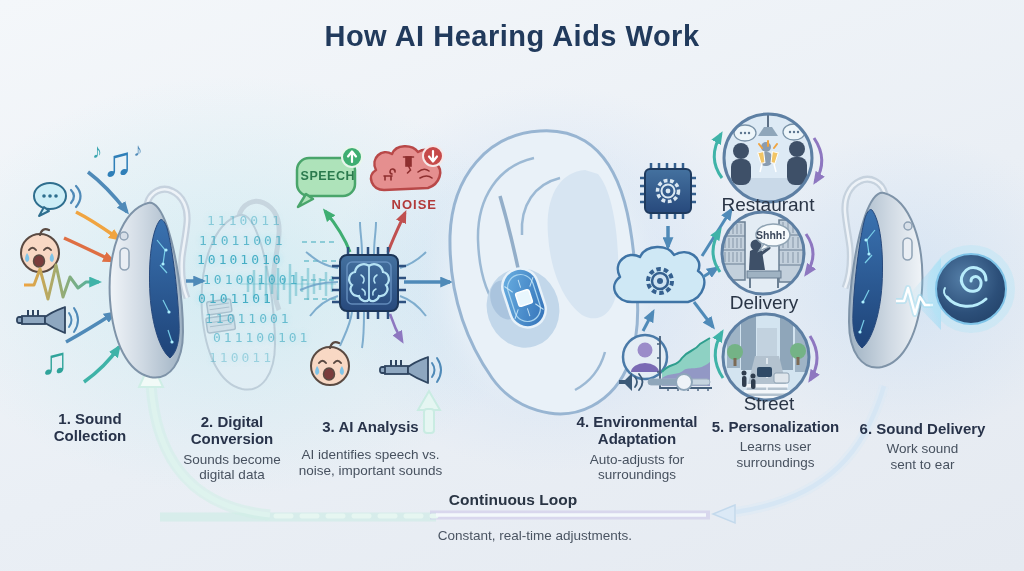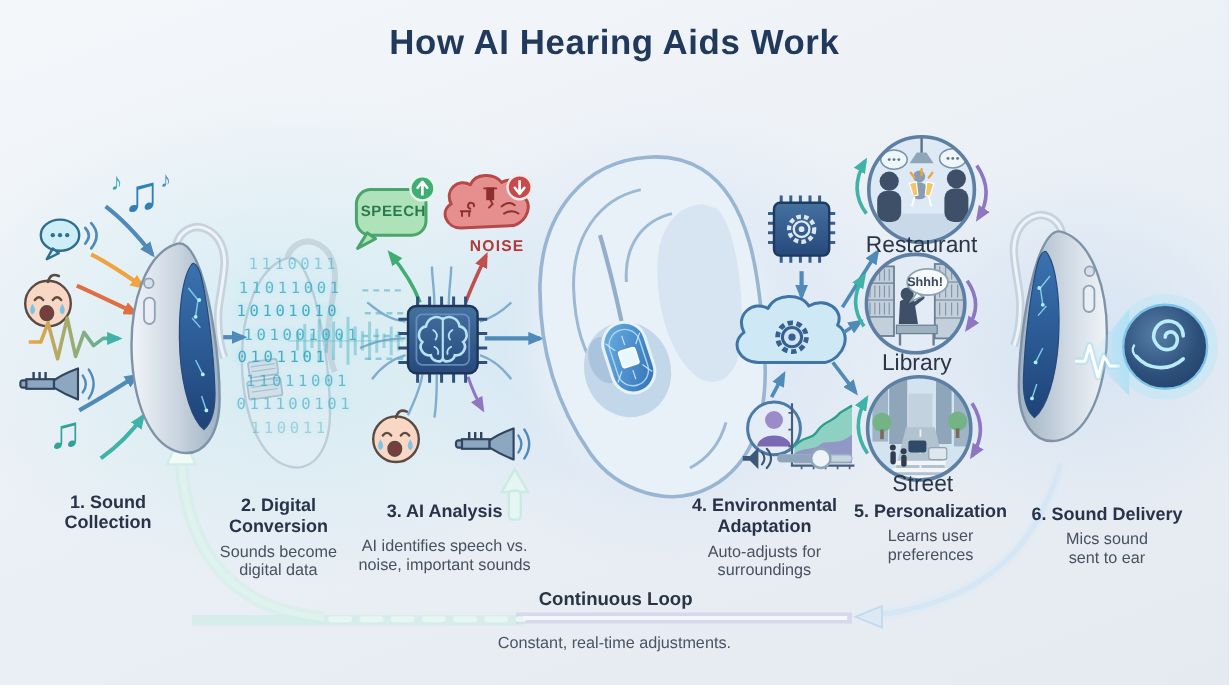--- a/index.html
+++ b/index.html
@@ -25,34 +25,34 @@
   .step.s6 p{max-width:92px;margin:0 auto;}
   .envlabel{position:absolute;text-align:center;font-size:19px;color:#2a3546;}
   .speech-label{position:absolute;left:297px;top:169px;width:58px;text-align:right;
     font-size:12.5px;font-weight:bold;color:#2b7a4e;letter-spacing:.5px;}
   .noise-label{position:absolute;left:379px;top:197px;width:58px;text-align:right;
     font-size:13px;font-weight:bold;color:#b23a3a;letter-spacing:1px;}
   .shhh{position:absolute;left:756px;top:229px;width:34px;
     font-size:10.5px;font-weight:bold;color:#39465a;}
   .loop-label{position:absolute;left:413px;top:491px;width:200px;text-align:center;
     font-size:15.5px;font-weight:bold;color:#2a3544;}
-  .loop-desc{position:absolute;left:392px;top:528px;width:240px;text-align:center;
+  .loop-desc{position:absolute;left:392px;top:528px;width:240px;text-align:right;
     font-size:13.5px;color:#4a5462;}
   .binary{position:absolute;left:197px;top:211px;width:160px;
     font-family:"DejaVu Sans Mono",monospace;font-size:13px;letter-spacing:3px;
     line-height:19.5px;color:#35a7bf;text-shadow:0 0 6px rgba(90,210,230,.55);}
   .binary div{white-space:nowrap;}
   .binary .r1{opacity:.5;padding-left:10px;}
   .binary .r2{opacity:.75;padding-left:2px;}
   .binary .r3{opacity:.9;}
   .binary .r4{opacity:.8;padding-left:6px;}
   .binary .r5{opacity:.9;padding-left:1px;}
   .binary .r6{opacity:.7;padding-left:8px;}
   .binary .r7{opacity:.85;padding-left:3px;}
-  .binary .r8{opacity:.6;}
+  .binary .r8{opacity:.6;margin-left:16px;}
   .binary .r9{opacity:.4;padding-left:12px;}
   .notes-top{position:absolute;left:92px;top:138px;color:#2f7fb8;}
   .notes-top .na{font-size:20px;color:#3aa6b0;vertical-align:18px;}
   .notes-top .nb{font-size:42px;}
   .notes-top .nc{font-size:18px;vertical-align:20px;color:#4f8ab8;}
   .note-bottom{position:absolute;left:40px;top:340px;font-size:38px;color:#2fa39a;}
 </style>
 </head>
 <body>
 
@@ -465,43 +465,43 @@
     <div class="r6">11011001</div>
     <div class="r8">011100101</div>
     <div class="r9">110011</div>
   </div>
 
   <div class="speech-label">SPEECH</div>
   <div class="noise-label">NOISE</div>
 
   <div class="envlabel" style="left:718px;top:194px;width:100px">Restaurant</div>
   <div class="shhh">Shhh!</div>
-  <div class="envlabel" style="left:714px;top:292px;width:100px">Library</div>
+  <div class="envlabel" style="left:714px;top:292px;width:100px">Delivery</div>
   <div class="envlabel" style="left:719px;top:393px;width:100px">Street</div>
 
   <div class="step s1" style="left:30px;top:410px;width:120px">
     <h2>1. Sound Collection</h2>
   </div>
   <div class="step s2" style="left:172px;top:413px;width:120px">
     <h2>2. Digital Conversion</h2>
     <p>Sounds become digital data</p>
   </div>
   <div class="step s3" style="left:268px;top:418px;width:205px">
     <h2>3. AI Analysis</h2>
     <p>AI identifies speech vs. noise, important sounds</p>
   </div>
   <div class="step s4" style="left:561px;top:413px;width:152px">
     <h2>4. Environmental Adaptation</h2>
     <p>Auto-adjusts for surroundings</p>
   </div>
   <div class="step s5" style="left:708px;top:418px;width:135px">
     <h2>5. Personalization</h2>
-    <p>Learns user preferences</p>
+    <p>Learns user surroundings</p>
   </div>
   <div class="step s6" style="left:855px;top:420px;width:135px">
     <h2>6. Sound Delivery</h2>
-    <p>Mics sound sent to ear</p>
+    <p>Work sound sent to ear</p>
   </div>
 
   <div class="loop-label">Continuous Loop</div>
   <div class="loop-desc">Constant, real-time adjustments.</div>
 
 </div>
 
 </body></html>

